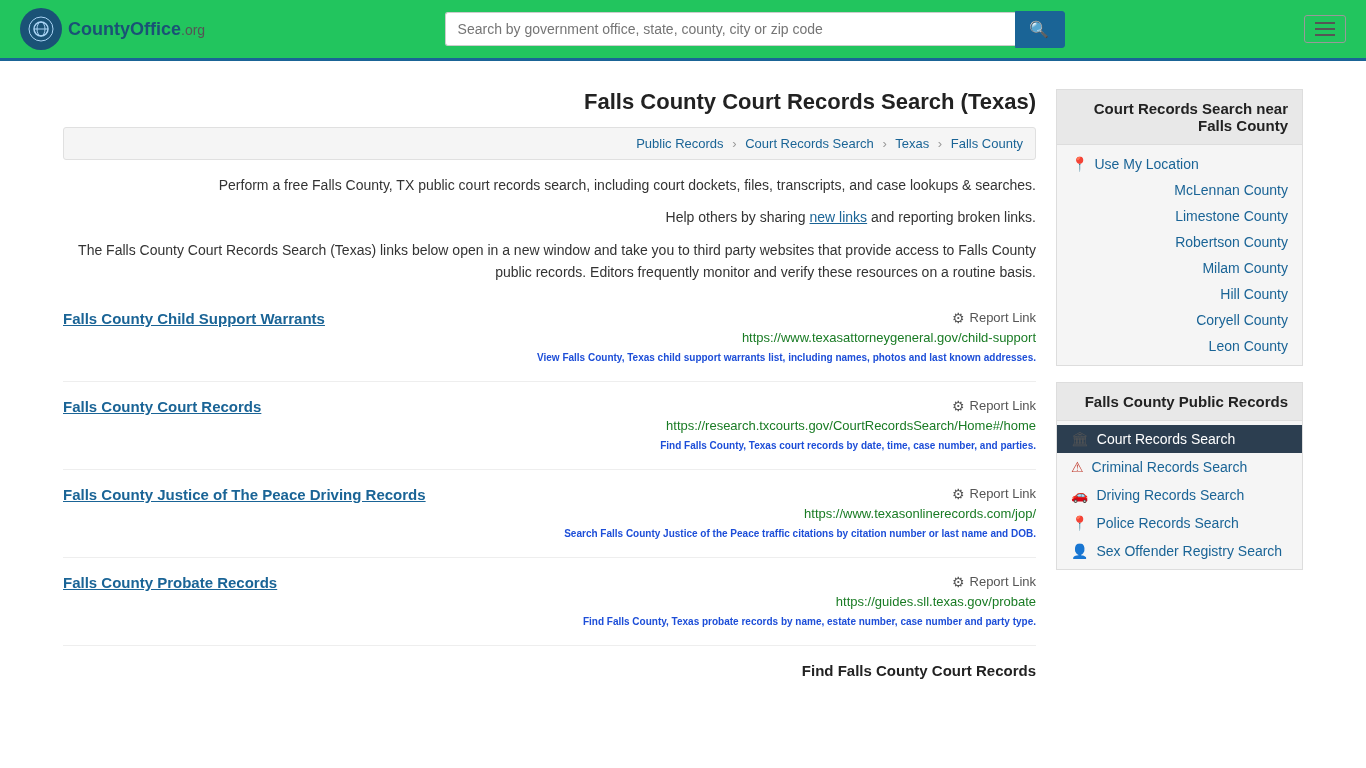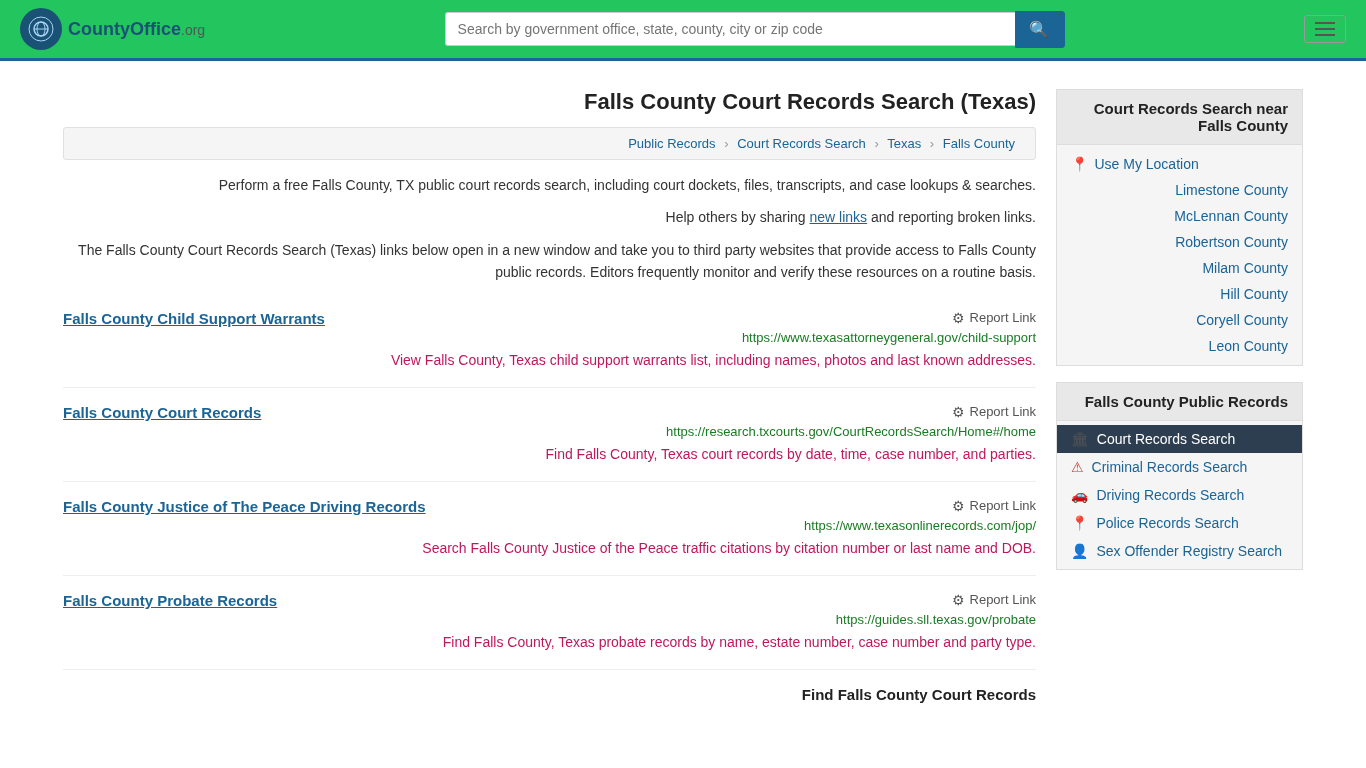--- a/index.html
+++ b/index.html
@@ -87,21 +87,21 @@
     }
     .page-title {
       font-size: 22px;
       font-weight: bold;
       color: #222;
       margin-bottom: 12px;
     }
     .breadcrumb {
       background: #f5f5f5;
       border: 1px solid #e0e0e0;
-      padding: 8px 20px;
+      padding: 8px 12px;
       font-size: 13px;
       color: #555;
       margin-bottom: 14px;
       border-radius: 3px;
     }
     .breadcrumb a {
       color: #1a6496;
       text-decoration: none;
     }
     .breadcrumb span {
@@ -149,23 +149,24 @@
     }
     .report-icon {
       font-size: 14px;
     }
     .result-url {
       color: #197b24;
       font-size: 13px;
       margin: 3px 0 5px 0;
     }
     .result-desc {
-      font-size: 14px;
-      color: #be185d;
+      font-size: 10px;
+      color: #1d4ed8;
       line-height: 1.5;
+      font-weight: bold;
     }
 
     .find-title {
       font-size: 15px;
       font-weight: bold;
       color: #222;
       padding-top: 16px;
     }
 
     
@@ -347,24 +348,24 @@
   <div class="sidebar">
 
     <div class="sidebar-section">
       <div class="sidebar-section-title">Court Records Search near Falls County</div>
       <ul class="sidebar-list">
         <li class="location-item">
           <span class="location-icon">📍</span>
           <a href="#">Use My Location</a>
         </li>
         <li>
+          <a href="#">McLennan County</a>
+        </li>
+        <li>
           <a href="#">Limestone County</a>
-        </li>
-        <li>
-          <a href="#">McLennan County</a>
         </li>
         <li>
           <a href="#">Robertson County</a>
         </li>
         <li>
           <a href="#">Milam County</a>
         </li>
         <li>
           <a href="#">Hill County</a>
         </li>

